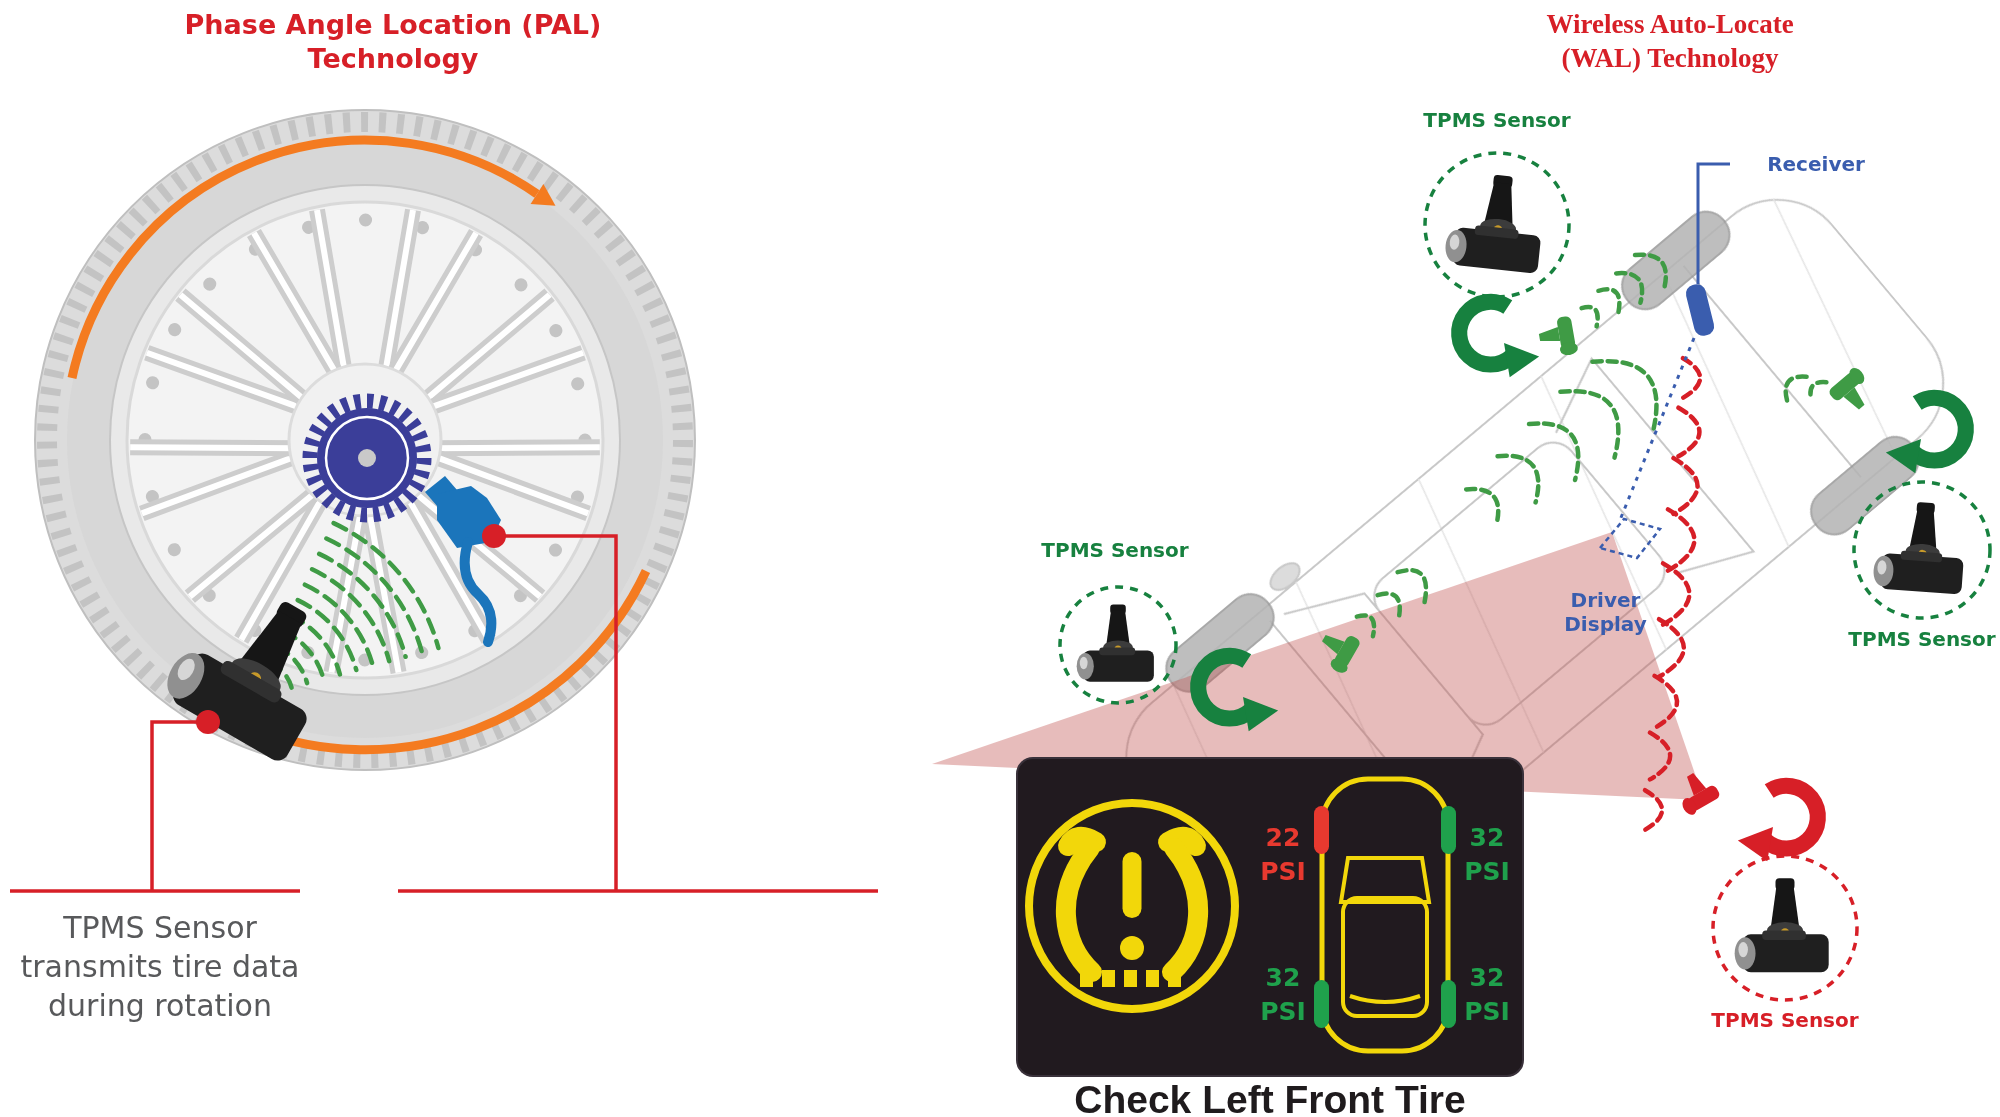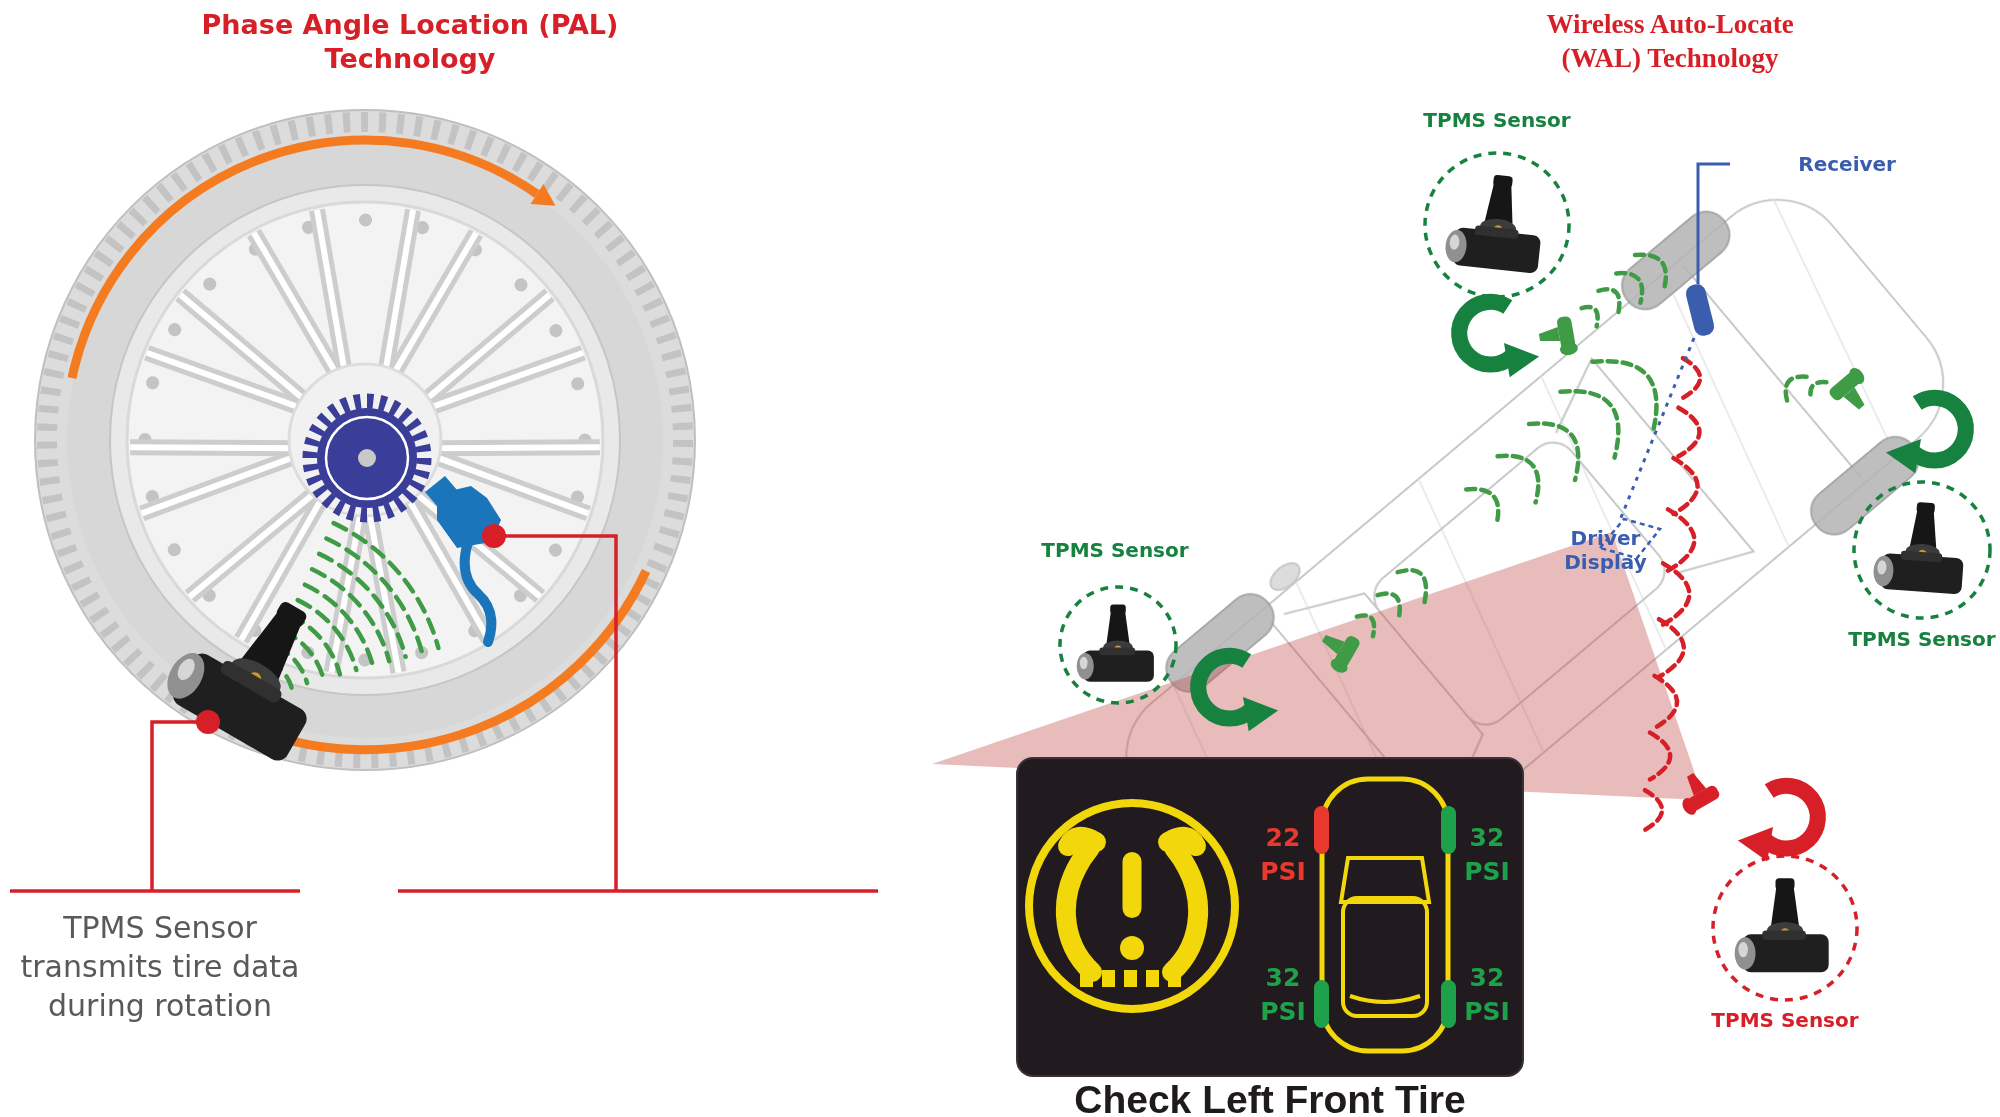--- a/index.html
+++ b/index.html
@@ -6,21 +6,21 @@
   .canvas{position:relative;width:2000px;height:1117px;background:#ffffff;overflow:hidden;
           font-family:"DejaVu Sans","Liberation Sans",sans-serif;}
   svg{position:absolute;left:0;top:0;}
   .title{position:absolute;font-weight:bold;color:var(--red);font-size:27px;line-height:1.25;
          text-align:center;white-space:pre-line;}
   .caption{position:absolute;color:var(--gray_text);font-size:30px;line-height:1.3;
            text-align:center;white-space:pre-line;}
   .lbl{position:absolute;font-weight:bold;font-size:20px;text-align:center;white-space:pre-line;line-height:1.2;}
   .lbl-green{color:var(--green);}
   .lbl-red{color:var(--red);}
-  .lbl-blue{color:var(--blue);text-align:right;}
+  .lbl-blue{color:var(--blue);text-align:center;}
   .lbl-blue-c{color:var(--blue);}
   .panel-caption{position:absolute;font-family:"Liberation Sans",sans-serif;font-weight:bold;
                  font-size:39px;color:#1f1b1d;text-align:center;}
   
   .f-red{fill:var(--red);}          .st-red{stroke:var(--red);}
   .f-orange{fill:var(--orange);}    .st-orange{stroke:var(--orange);}
   .st-gwave{stroke:var(--green_wave);}
   .st-green{stroke:var(--green);}
   .st-rblue{stroke:var(--blue);}    .f-rblue{fill:var(--blue);}
   .st-gear{stroke:var(--gear_blue);} .f-gear{fill:var(--gear_blue);}
@@ -250,32 +250,32 @@
       <path d="M208,722 L152,722 L152,891"></path>
       <line x1="10" y1="891" x2="300" y2="891"></line>
       <path d="M494,536 L616,536 L616,891"></path>
       <line x1="398" y1="891" x2="878" y2="891"></line>
     </g>
     <circle cx="208" cy="722" r="12" class="f-red"></circle>
     <circle cx="494" cy="536" r="12" class="f-red"></circle>
   </g>
 </svg>
 
-<div class="title" style="left:160px;top:8px;width:500px;">Phase Angle Location (PAL)
+<div class="title" style="left:143px;top:8px;width:500px;">Phase Angle Location (PAL)
 Technology</div>
 <div class="title" style="left:1420px;top:8px;width:500px;font-family:Liberation Serif, serif;">Wireless Auto-Locate
 (WAL) Technology</div>
 
 <div class="caption" style="left:5px;top:908px;width:310px;">TPMS Sensor
 transmits tire data
 during rotation</div>
 
 <div class="lbl lbl-green" style="left:1015px;top:538px;width:200px;">TPMS Sensor</div>
 <div class="lbl lbl-green" style="left:1397px;top:108px;width:200px;">TPMS Sensor</div>
 <div class="lbl lbl-green" style="left:1822px;top:627px;width:200px;">TPMS Sensor</div>
 <div class="lbl lbl-red" style="left:1685px;top:1008px;width:200px;">TPMS Sensor</div>
 <div class="lbl lbl-blue" style="left:1736px;top:152px;width:160px;">Receiver</div>
-<div class="lbl lbl-blue-c" style="left:1528px;top:526px;width:155px;">Driver
+<div class="lbl lbl-blue-c" style="left:1528px;top:588px;width:155px;">Driver
 Display</div>
 
 <div class="panel-caption" style="left:1020px;top:1078px;width:500px;">Check Left Front Tire</div>
 
 </div>
 
 </body></html>

